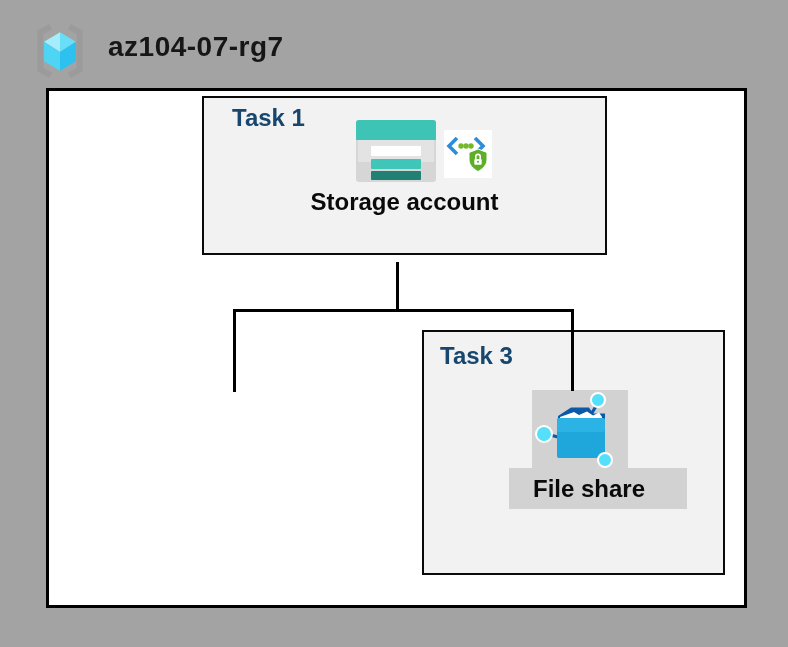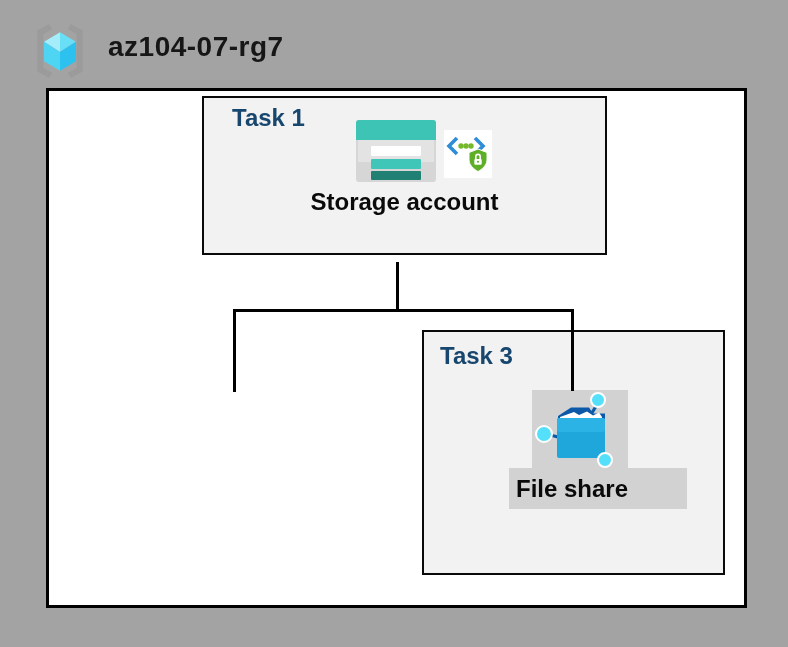--- a/index.html
+++ b/index.html
@@ -57,21 +57,21 @@
   .fs-icon-bg {
     position: absolute; left: 108px; top: 58px; width: 96px; height: 80px;
     background: #d2d2d2; z-index: 4;
   }
   .fs-label-bg {
     position: absolute; left: 85px; top: 136px; width: 178px; height: 41px;
     background: #d2d2d2; z-index: 3;
   }
   .fs-label-bg .res-label {
     position: static; display: block; text-align: left;
-    padding-left: 7px; line-height: 41px;
+    padding-left: 24px; line-height: 41px;
   }
 
   
   .conn { position: absolute; background: #000000; z-index: 3; }
   .conn.stub   { left: 396px; top: 262px; width: 3px;  height: 50px; }
   .conn.hbar   { left: 233px; top: 309px; width: 341px; height: 3px; }
   .conn.drop-l { left: 233px; top: 309px; width: 3px;  height: 83px; }
   .conn.drop-r { left: 571px; top: 309px; width: 3px;  height: 82px; }
 </style>
 </head>

